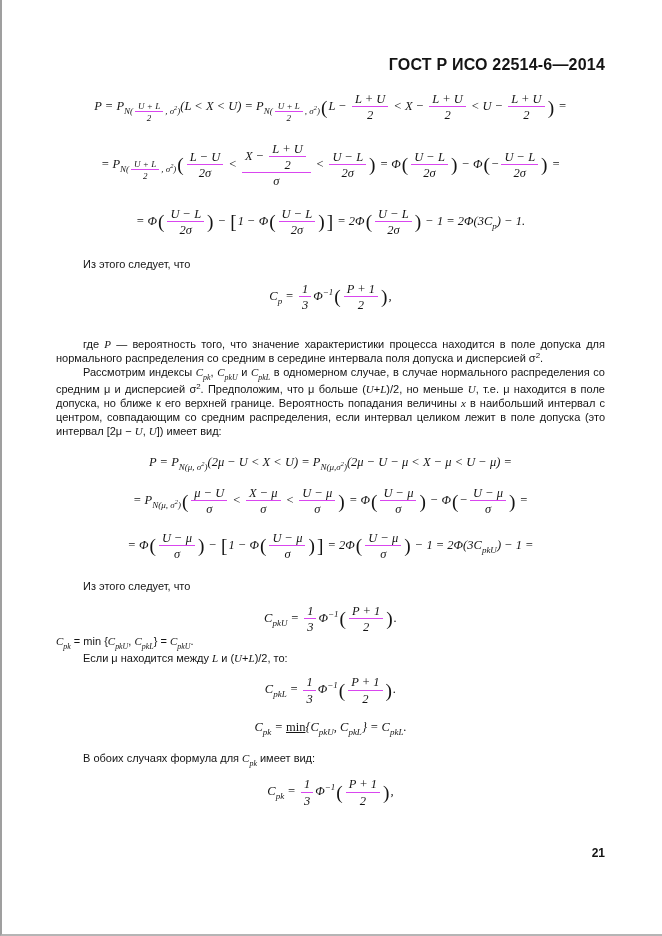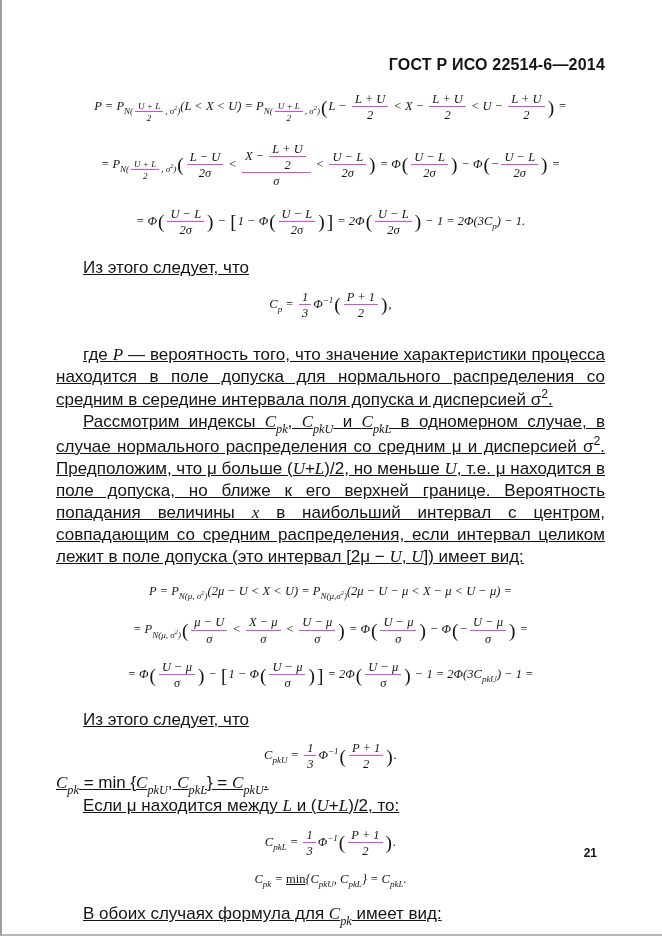--- a/index.html
+++ b/index.html
@@ -23,23 +23,22 @@
     letter-spacing: 0.2px;
   }
   .formula {
     font-family: "Liberation Serif", serif;
     font-style: italic;
     font-size: 12.5px;
     text-align: center;
     white-space: nowrap;
   }
   .text {
-    font-size: 17px;
+    font-size: 11px;
     line-height: 1.3;
-    text-decoration: underline;
   }
   .indent { text-indent: 27px; }
   .just { text-align: justify; }
   .txt-math .it, .text .it { font-family: "Liberation Serif", serif; font-style: italic; }
   .up { font-style: normal; text-decoration: underline; }
   .sb {
     font-size: 0.72em;
     vertical-align: -0.45em;
     line-height: 1;
     font-style: italic;
@@ -60,21 +59,21 @@
   .bg {
     font-style: normal;
     font-size: 1.55em;
     vertical-align: middle;
     line-height: 1;
     padding: 0 1px;
     font-family: "Liberation Serif", serif;
   }
   .pagenum {
     position: absolute;
-    right: 65px;
+    right: 57px;
     bottom: 74px;
     font-size: 12px;
     font-weight: bold;
   }
   .mt10 { margin-top: 10px; }
   .mt12 { margin-top: 24px; }
   .mt14 { margin-top: 14px; }
   .mt16 { margin-top: 16px; }
   .mt18 { margin-top: 18px; }
   .mt20 { margin-top: 20px; }

